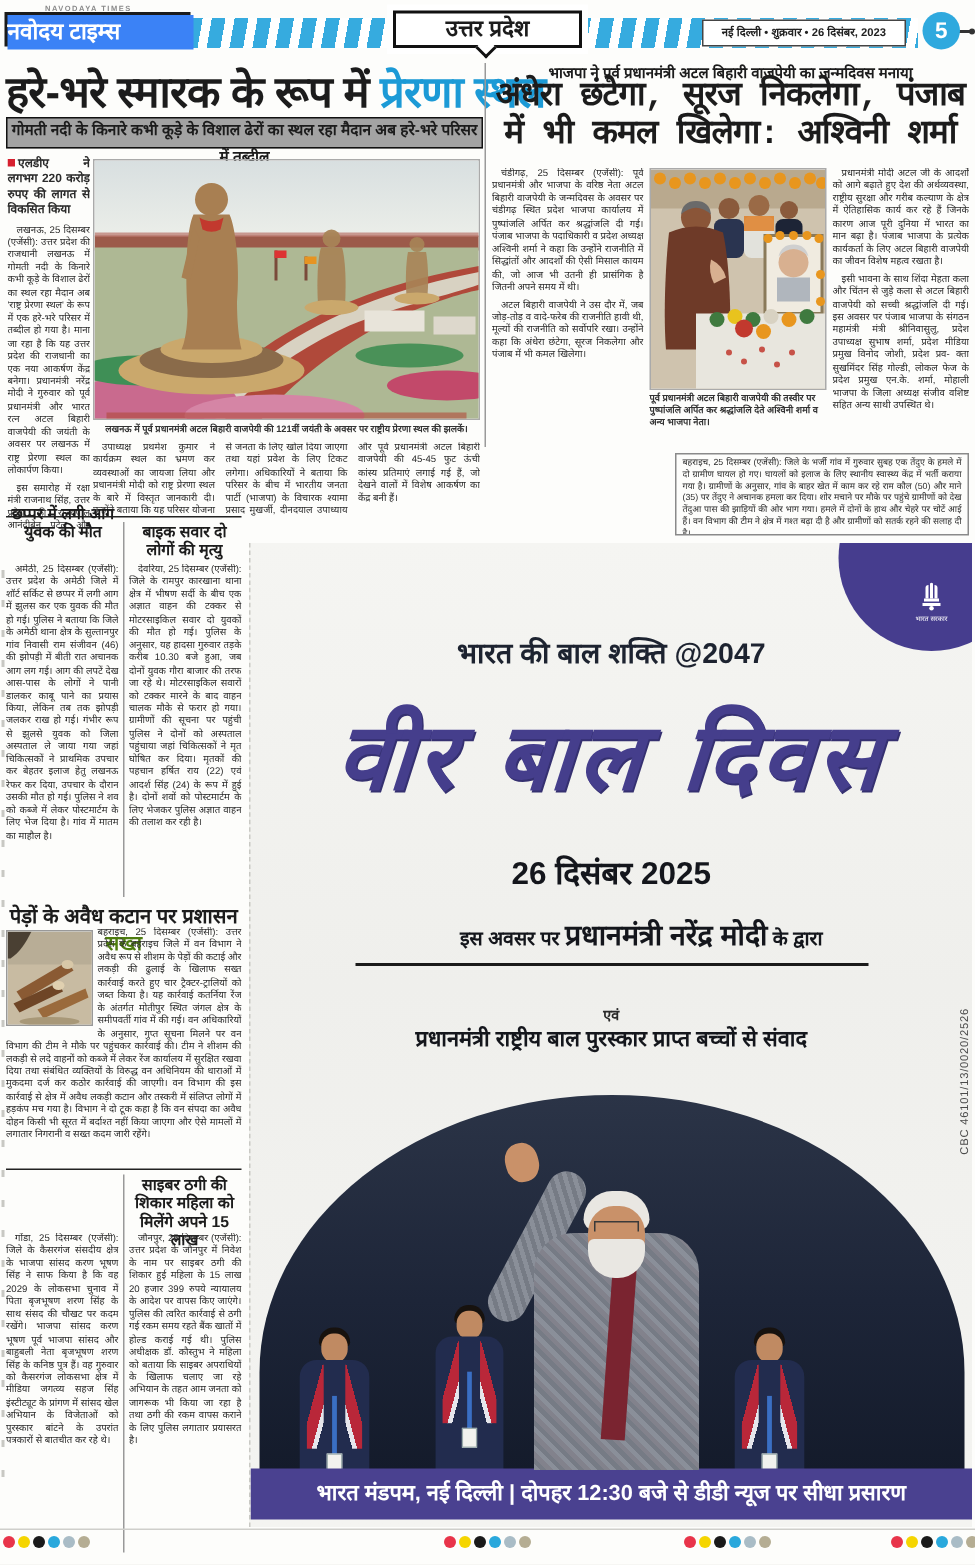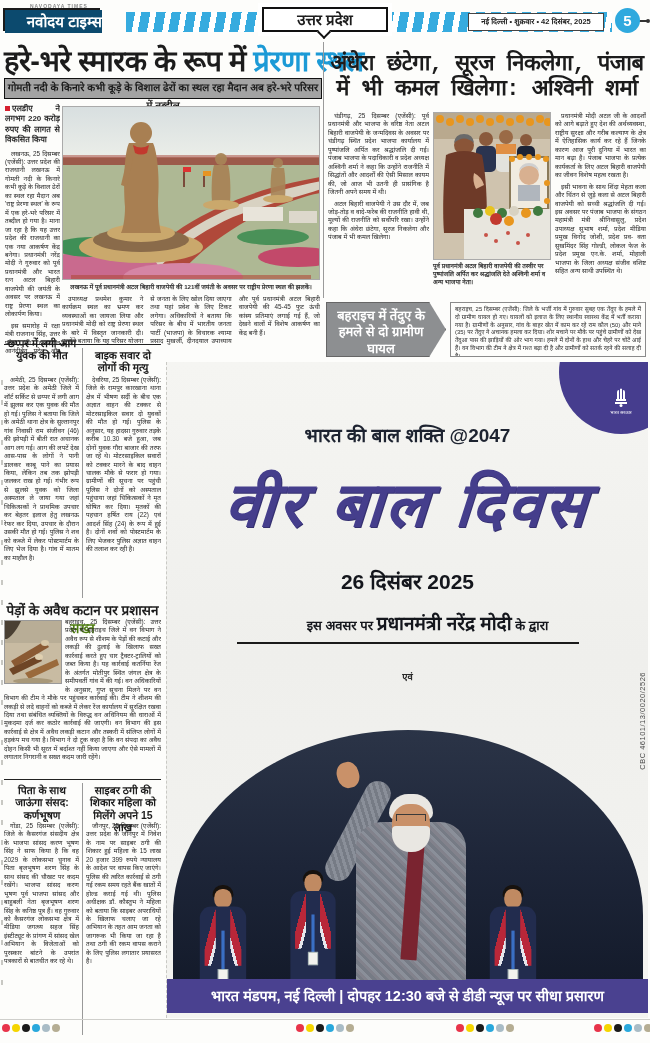--- a/index.html
+++ b/index.html
@@ -3,22 +3,22 @@
 <meta charset="utf-8">
 <style>
   * { box-sizing: border-box; margin: 0; padding: 0; }
   body { background:#e9e9e7; font-family:"Liberation Sans","DejaVu Sans",sans-serif; }
   .page { position:relative; width:650px; height:1043px; margin:0 auto; background:#fdfdfb; overflow:hidden; color:#1c1c1c; }
 
   
   .brand-small { position:absolute; left:30px; top:3px; font-size:5px; letter-spacing:1px; color:#8a8a8a; font-weight:bold; }
   .band { position:absolute; left:126px; top:12px; width:486px; height:20px;
           background:repeating-linear-gradient(100deg,#36abdf 0 9px,#ffffff 9px 15px); }
-  .logo { position:absolute; left:5px; top:10px; width:97px; height:23px; background:#0c4a6e;
-          box-shadow:-2px -2px 0 #1b1b1b; color:#fff; font-weight:900; font-size:15px; text-align:right; line-height:23px; }
+  .logo { position:absolute; left:5px; top:10px; width:124px; height:23px; background:#3b82f6;
+          box-shadow:-2px -2px 0 #1b1b1b; color:#fff; font-weight:900; font-size:15px; text-align:left; line-height:23px; }
   .section-tab { position:absolute; left:262px; top:7px; width:126px; height:25px; background:#fff;
           border:2px solid #111; text-align:center; font-weight:900; font-size:15px; line-height:21px; box-shadow:0 0 0 4px #fff; }
   .tab-pointer { position:absolute; left:50%; bottom:-7px; width:10px; height:10px; margin-left:-6px; background:#fff;
           border-right:2px solid #111; border-bottom:2px solid #111; transform:rotate(45deg); }
   .datebox { position:absolute; right:46px; top:13px; width:136px; height:18px; background:#fff; border:1px solid #444;
           font-size:7.5px; font-weight:bold; text-align:center; line-height:16px; color:#222; }
   .pagenum { position:absolute; right:10px; top:8px; width:25px; height:25px; border-radius:50%; background:#2fa9de;
           color:#fff; font-weight:900; font-size:15px; text-align:center; line-height:25px; }
   .pg-line { position:absolute; right:3px; top:20px; width:8px; height:1.5px; background:#333; }
   .pg-dot { position:absolute; right:0px; top:18.5px; width:4px; height:4px; border-radius:50%; background:#333; }
@@ -136,21 +136,21 @@
 
 <div class="page">
 
   <div class="brand-small">NAVODAYA TIMES</div>
   <div class="band"></div>
   <div class="logo">नवोदय टाइम्स</div>
   <div class="section-tab">
     <span>उत्तर प्रदेश</span>
     <span class="tab-pointer"></span>
   </div>
-  <div class="datebox">नई दिल्ली • शुक्रवार • 42 दिसंबर, 2025</div>
+  <div class="datebox">नई दिल्ली • शुक्रवार • 26 दिसंबर, 2023</div>
   <div class="pg-line"></div>
   <div class="pg-dot"></div>
   <div class="pagenum">5</div>
 
   <div class="lead-headline">
     <span>हरे-भरे स्मारक के रूप में </span><span class="blue">प्रेरणा स्थल</span>
   </div>
   <div class="lead-subhead">गोमती नदी के किनारे कभी कूड़े के विशाल ढेरों का स्थल रहा मैदान अब  हरे-भरे परिसर में तब्दील</div>
 
   <div class="lead-side tiny">
@@ -212,20 +212,21 @@
       <rect x="8" y="168" width="240" height="6" fill="#b0493a" opacity="0.6"></rect>
     </svg>
   </div>
   <div class="lead-cap cap">लखनऊ में पूर्व प्रधानमंत्री अटल बिहारी वाजपेयी की 121वीं जयंती के अवसर पर राष्ट्रीय प्रेरणा स्थल की झलकें।</div>
   <div class="lead-bottom tiny">
     <p>उपाध्यक्ष प्रथमेश कुमार ने कार्यक्रम स्थल का भ्रमण कर व्यवस्थाओं का जायजा लिया और प्रधानमंत्री मोदी को राष्ट्र प्रेरणा स्थल के बारे में विस्तृत जानकारी दी। उन्होंने बताया कि यह परिसर योजना से जनता के लिए खोल दिया जाएगा तथा यहां प्रवेश के लिए टिकट लगेगा। अधिकारियों ने बताया कि परिसर के बीच में भारतीय जनता पार्टी (भाजपा) के विचारक श्यामा प्रसाद मुखर्जी, दीनदयाल उपाध्याय और पूर्व प्रधानमंत्री अटल बिहारी वाजपेयी की 45-45 फुट ऊंची कांस्य प्रतिमाएं लगाई गई हैं, जो देखने वालों में विशेष आकर्षण का केंद्र बनी हैं।</p>
   </div>
 
   <div class="vdiv"></div>
 
+  <div class="kicker">भाजपा ने पूर्व प्रधानमंत्री अटल बिहारी वाजपेयी का जन्मदिवस मनाया</div>
   <div class="bjp-headline">अंधेरा छंटेगा, सूरज निकलेगा, पंजाब में भी कमल खिलेगा: अश्विनी शर्मा</div>
 
   <div class="bjp-col-l tiny">
     <p>चंडीगढ़, 25 दिसम्बर (एजेंसी): पूर्व प्रधानमंत्री और भाजपा के वरिष्ठ नेता अटल बिहारी वाजपेयी के जन्मदिवस के अवसर पर चंडीगढ़ स्थित प्रदेश भाजपा कार्यालय में पुष्पांजलि अर्पित कर श्रद्धांजलि दी गई। पंजाब भाजपा के पदाधिकारी व प्रदेश अध्यक्ष अश्विनी शर्मा ने कहा कि उन्होंने राजनीति में सिद्धांतों और आदर्शों की ऐसी मिसाल कायम की, जो आज भी उतनी ही प्रासंगिक है जितनी अपने समय में थी।</p>
     <p>अटल बिहारी वाजपेयी ने उस दौर में, जब जोड़-तोड़ व वादे-फरेब की राजनीति हावी थी, मूल्यों की राजनीति को सर्वोपरि रखा। उन्होंने कहा कि अंधेरा छंटेगा, सूरज निकलेगा और पंजाब में भी कमल खिलेगा।</p>
   </div>
 
   <div class="bjp-photo">
     <svg width="118" height="148" viewBox="0 0 118 148">
       <rect width="118" height="148" fill="#cfc3ae"></rect>
@@ -295,21 +296,20 @@
       </g>
     </svg>
   </div>
   <div class="bjp-cap cap">पूर्व प्रधानमंत्री अटल बिहारी वाजपेयी की तस्वीर पर पुष्पांजलि अर्पित कर श्रद्धांजलि देते अश्विनी शर्मा व अन्य भाजपा नेता।</div>
 
   <div class="bjp-col-r tiny">
     <p>प्रधानमंत्री मोदी अटल जी के आदर्शों को आगे बढ़ाते हुए देश की अर्थव्यवस्था, राष्ट्रीय सुरक्षा और गरीब कल्याण के क्षेत्र में ऐतिहासिक कार्य कर रहे हैं जिनके कारण आज पूरी दुनिया में भारत का मान बढ़ा है। पंजाब भाजपा के प्रत्येक कार्यकर्ता के लिए अटल बिहारी वाजपेयी का जीवन विशेष महत्व रखता है।</p>
     <p>इसी भावना के साथ शिंदा मेहता कला और चिंतन से जुड़े कला से अटल बिहारी वाजपेयी को सच्ची श्रद्धांजलि दी गई। इस अवसर पर पंजाब भाजपा के संगठन महामंत्री मंत्री श्रीनिवासुलु, प्रदेश उपाध्यक्ष सुभाष शर्मा, प्रदेश मीडिया प्रमुख विनोद जोशी, प्रदेश प्रव- क्ता सुखमिंदर सिंह गोल्डी, लोकल फेज के प्रदेश प्रमुख एन.के. शर्मा, मोहाली भाजपा के जिला अध्यक्ष संजीव वशिष्ट सहित अन्य साथी उपस्थित थे।</p>
   </div>
 
-  <div class="brief-arrow">बहराइच में तेंदुए के हमले से दो ग्रामीण घायल</div>
   <div class="brief-box tiny">
     <p style="text-indent:0;">बहराइच, 25 दिसम्बर (एजेंसी): जिले के भर्जी गांव में गुरुवार सुबह एक तेंदुए के हमले में दो ग्रामीण घायल हो गए। घायलों को इलाज के लिए स्थानीय स्वास्थ्य केंद्र में भर्ती कराया गया है। ग्रामीणों के अनुसार, गांव के बाहर खेत में काम कर रहे राम कौल (50) और माने (35) पर तेंदुए ने अचानक हमला कर दिया। शोर मचाने पर मौके पर पहुंचे ग्रामीणों को देख तेंदुआ पास की झाड़ियों की ओर भाग गया। हमले में दोनों के हाथ और चेहरे पर चोटें आई हैं। वन विभाग की टीम ने क्षेत्र में गश्त बढ़ा दी है और ग्रामीणों को सतर्क रहने की सलाह दी है।</p>
   </div>
 
   <div class="lc-rule" style="top:344px;"></div>
   <div class="lc-head" style="left:4px; top:337px;">छप्पर में लगी आग युवक की मौत</div>
   <div class="lc-head" style="left:85px; top:349px;">बाइक सवार दो लोगों की मृत्यु</div>
   <div class="lc-vdiv" style="left:82px; top:348px; height:250px;"></div>
   <div class="lc-body tiny" style="left:4px; top:376px; height:222px;">
     <p>अमेठी, 25 दिसम्बर (एजेंसी): उत्तर प्रदेश के अमेठी जिले में शॉर्ट सर्किट से छप्पर में लगी आग में झुलस कर एक युवक की मौत हो गई। पुलिस ने बताया कि जिले के अमेठी थाना क्षेत्र के सुल्तानपुर गांव निवासी राम संजीवन (46) की झोपड़ी में बीती रात अचानक आग लग गई। आग की लपटें देख आस-पास के लोगों ने पानी डालकर काबू पाने का प्रयास किया, लेकिन तब तक झोपड़ी जलकर राख हो गई। गंभीर रूप से झुलसे युवक को जिला अस्पताल ले जाया गया जहां चिकित्सकों ने प्राथमिक उपचार कर बेहतर इलाज हेतु लखनऊ रेफर कर दिया, उपचार के दौरान उसकी मौत हो गई। पुलिस ने शव को कब्जे में लेकर पोस्टमार्टम के लिए भेज दिया है। गांव में मातम का माहौल है।</p>
@@ -332,21 +332,20 @@
         <path d="M20 52 L52 38 L54 44 L24 58 Z" fill="#9a6a3c"></path>
         <ellipse cx="40" cy="22" rx="4" ry="3" fill="#d8c8a8"></ellipse>
         <ellipse cx="34" cy="36" rx="4" ry="3" fill="#e0d0b0"></ellipse>
         <ellipse cx="28" cy="60" rx="20" ry="3" fill="#a89878"></ellipse>
       </svg>
     </div>
     <p style="text-indent:0;">बहराइच, 25 दिसम्बर (एजेंसी): उत्तर प्रदेश के बहराइच जिले में वन विभाग ने अवैध रूप से शीशम के पेड़ों की कटाई और लकड़ी की ढुलाई के खिलाफ सख्त कार्रवाई करते हुए चार ट्रैक्टर-ट्रालियों को जब्त किया है। यह कार्रवाई कतर्निया रेंज के अंतर्गत मोतीपुर स्थित जंगल क्षेत्र के समीपवर्ती गांव में की गई। वन अधिकारियों के अनुसार, गुप्त सूचना मिलने पर वन विभाग की टीम ने मौके पर पहुंचकर कार्रवाई की। टीम ने शीशम की लकड़ी से लदे वाहनों को कब्जे में लेकर रेंज कार्यालय में सुरक्षित रखवा दिया तथा संबंधित व्यक्तियों के विरुद्ध वन अधिनियम की धाराओं में मुकदमा दर्ज कर कठोर कार्रवाई की जाएगी। वन विभाग की इस कार्रवाई से क्षेत्र में अवैध लकड़ी कटान और तस्करी में संलिप्त लोगों में हड़कंप मच गया है। विभाग ने दो टूक कहा है कि वन संपदा का अवैध दोहन किसी भी सूरत में बर्दाश्त नहीं किया जाएगा और ऐसे मामलों में लगातार निगरानी व सख्त कदम जारी रहेंगे।</p>
   </div>
 
   <div class="lc-rule" style="top:779px;"></div>
-  <div class="lc-head" style="left:4px; top:784px;">पिता के साथ जाऊंगा संसद: कर्णभूषण</div>
   <div class="lc-head" style="left:85px; top:784px;">साइबर ठगी की शिकार महिला को मिलेंगे अपने 15 लाख</div>
   <div class="lc-vdiv" style="left:82px; top:783px; height:252px;"></div>
   <div class="lc-body tiny" style="left:4px; top:822px; height:214px;">
     <p>गोंडा, 25 दिसम्बर (एजेंसी): जिले के कैसरगंज संसदीय क्षेत्र के भाजपा सांसद करण भूषण सिंह ने साफ किया है कि वह 2029 के लोकसभा चुनाव में पिता बृजभूषण शरण सिंह के साथ संसद की चौखट पर कदम रखेंगे। भाजपा सांसद करण भूषण पूर्व भाजपा सांसद और बाहुबली नेता बृजभूषण शरण सिंह के कनिष्ठ पुत्र हैं। वह गुरुवार को कैसरगंज लोकसभा क्षेत्र में मीडिया जगत्व्य सहज सिंह इंस्टीट्यूट के प्रांगण में सांसद खेल अभियान के विजेताओं को पुरस्कार बांटने के उपरांत पत्रकारों से बातचीत कर रहे थे।</p>
   </div>
   <div class="lc-body tiny" style="left:86px; top:822px; height:214px;">
     <p>जौनपुर, 25 दिसम्बर (एजेंसी): उत्तर प्रदेश के जौनपुर में निवेश के नाम पर साइबर ठगी की शिकार हुई महिला के 15 लाख 20 हजार 399 रुपये न्यायालय के आदेश पर वापस किए जाएंगे। पुलिस की त्वरित कार्रवाई से ठगी गई रकम समय रहते बैंक खातों में होल्ड कराई गई थी। पुलिस अधीक्षक डॉ. कौस्तुभ ने महिला को बताया कि साइबर अपराधियों के खिलाफ चलाए जा रहे अभियान के तहत आम जनता को जागरूक भी किया जा रहा है तथा ठगी की रकम वापस कराने के लिए पुलिस लगातार प्रयासरत है।</p>
   </div>
 
   <div class="ad">
@@ -364,20 +363,21 @@
       </div>
     </div>
     <div class="ad-title">भारत की बाल शक्ति @2047</div>
     <div class="ad-main">वीर बाल दिवस</div>
     <div class="ad-date">26 दिसंबर 2025</div>
     <div class="ad-line1">
       <span>इस अवसर पर </span><span class="big">प्रधानमंत्री नरेंद्र मोदी</span><span> के द्वारा</span>
     </div>
     <div class="ad-hr"></div>
     <div class="ad-evam">एवं</div>
+    <div class="ad-line4">प्रधानमंत्री राष्ट्रीय बाल पुरस्कार प्राप्त बच्चों से संवाद</div>
     <div class="ad-code">CBC 46101/13/0020/2526</div>
 
     <div class="arch">
 
       <div class="kid" style="left:50px; bottom:95px; transform:scale(0.8);">
           <div class="hair"></div>
           <div class="face"></div>
           <div class="torso">
             <div class="lanyard"></div>
             <div class="badge"></div>

